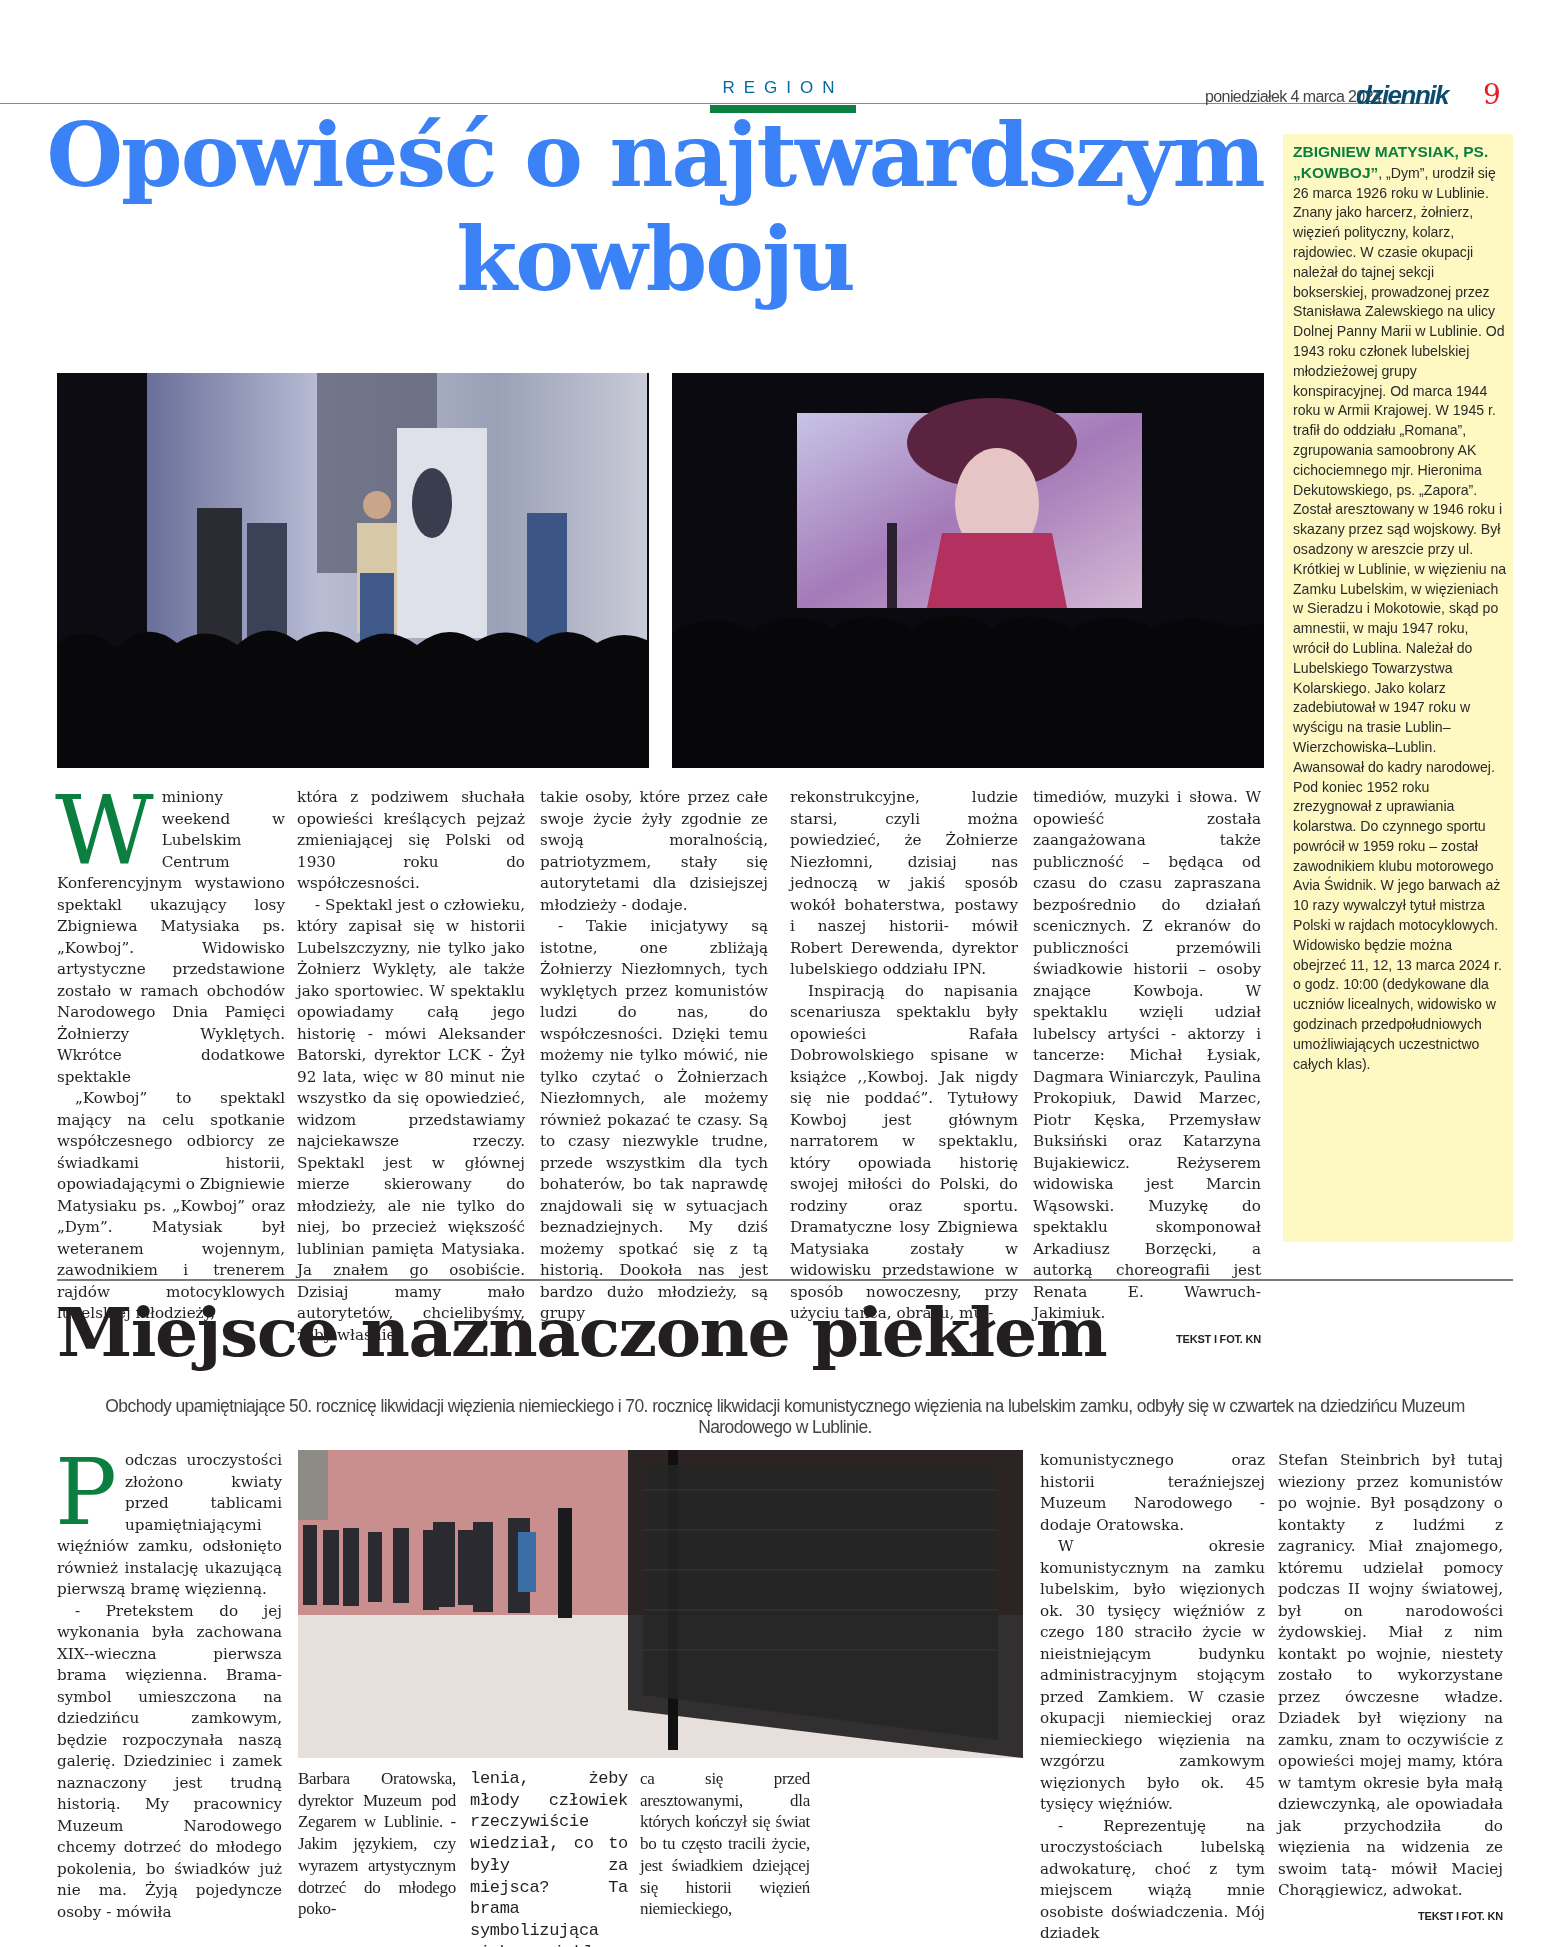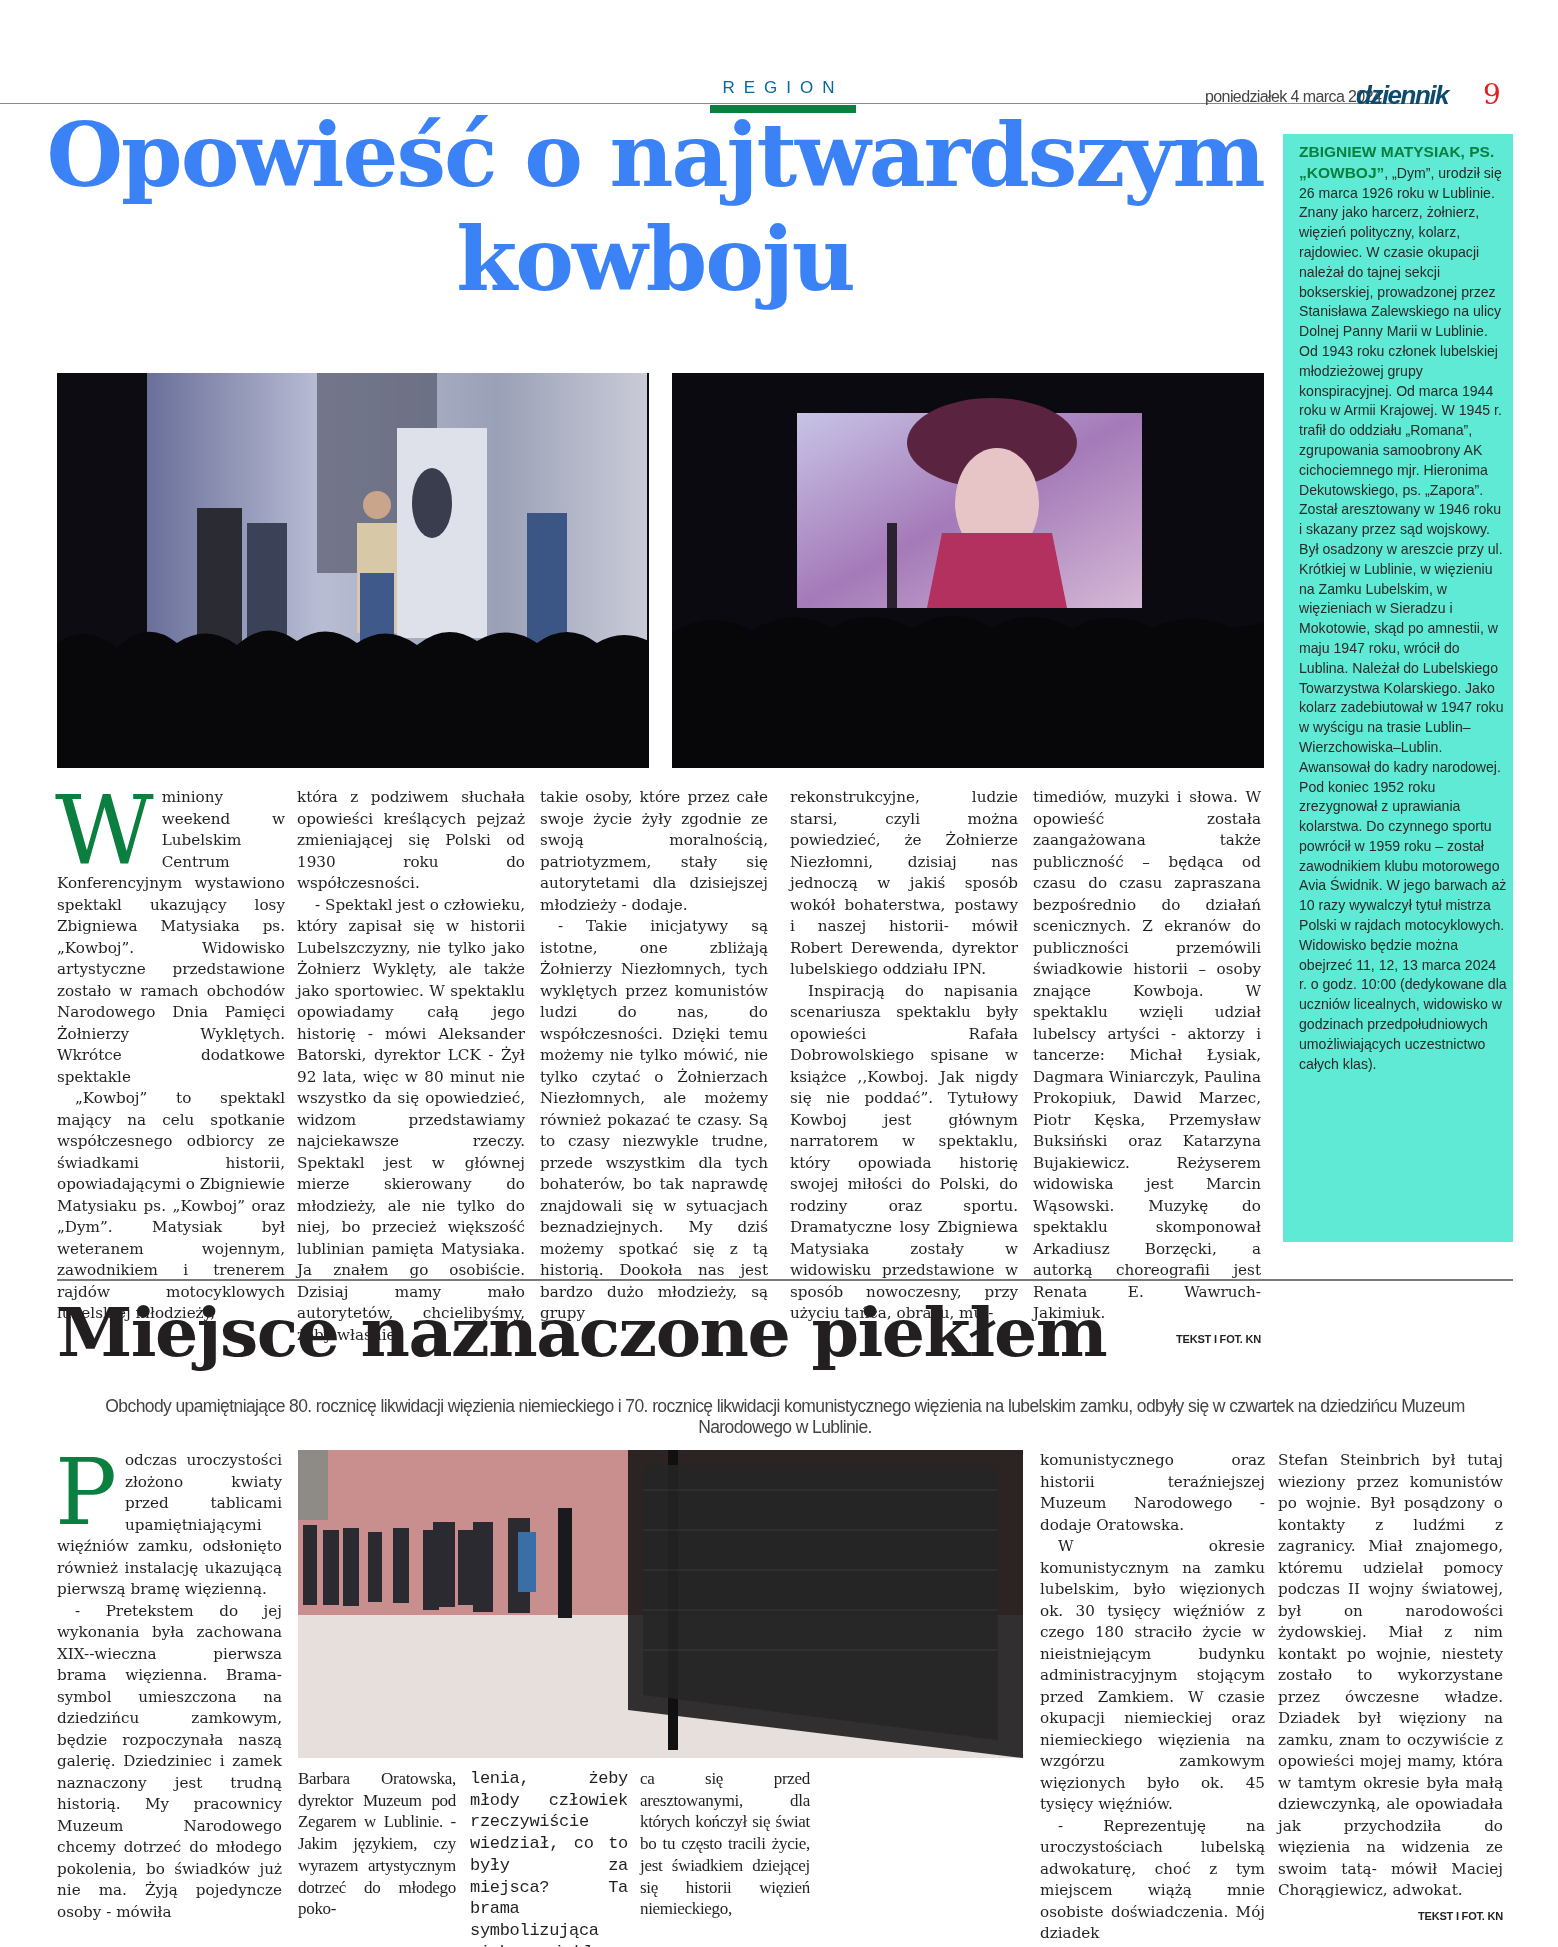--- a/index.html
+++ b/index.html
@@ -32,22 +32,22 @@
   .c2 { left: 297px; top: 787px; width: 228px; }
   .c3 { left: 540px; top: 787px; width: 228px; }
   .c4 { left: 790px; top: 787px; width: 228px; }
   .c5 { left: 1033px; top: 787px; width: 228px; }
   .dropcap { float: left; font-family: "DejaVu Serif", serif; color: #0a7f3f; font-size: 96px; line-height: 80px;
     margin: 4px 8px 0 -2px; font-weight: normal; }
   .credit { font-family: "Liberation Sans", sans-serif; font-weight: bold; font-size: 11px; text-align: right;
     letter-spacing: -0.2px; margin-top: 4px; padding-left: 20px; }
 
   
-  .sidebar { position: absolute; left: 1283px; top: 134px; width: 230px; height: 1108px; background: #5eead4;
-    padding: 8px 6px 0 16px; font-family: "Liberation Sans", sans-serif; font-size: 14.1px; line-height: 19.8px; color: #2a2a2a; }
+  .sidebar { position: absolute; left: 1283px; top: 134px; width: 230px; height: 1108px; background: #fef9c3;
+    padding: 8px 6px 0 10px; font-family: "Liberation Sans", sans-serif; font-size: 14.1px; line-height: 19.8px; color: #2a2a2a; }
   .sidebar .name { color: #0a7f3f; font-weight: bold; font-size: 15.5px; }
 
   .divider { position: absolute; left: 57px; top: 1279px; width: 1456px; height: 2px; background: #7a7a7a; }
 
   
   .headline2 { position: absolute; left: 57px; top: 1284px; width: 1456px; text-align: left;
     font-family: "DejaVu Serif", serif; font-weight: bold; font-size: 68px; line-height: 96px; letter-spacing: -1.5px; color: #231f20; }
   .lead2 { position: absolute; left: 70px; top: 1396px; width: 1430px; text-align: center;
     font-family: "Liberation Sans", sans-serif; font-size: 17.5px; line-height: 21px; color: #444; letter-spacing: -0.6px; }
   .photo3 { position: absolute; left: 298px; top: 1450px; width: 725px; height: 308px; overflow: hidden; background: #d9cbc4; }
@@ -141,21 +141,21 @@
   <div class="credit">TEKST I FOT. KN</div>
 </div>
 
 <aside class="sidebar">
   <span class="name">ZBIGNIEW MATYSIAK, PS. „KOWBOJ”</span><span>, „Dym”, urodził się 26 marca 1926 roku w Lublinie. Znany jako harcerz, żołnierz, więzień polityczny, kolarz, rajdowiec. W czasie okupacji należał do tajnej sekcji bokserskiej, prowadzonej przez Stanisława Zalewskiego na ulicy Dolnej Panny Marii w Lublinie. Od 1943 roku członek lubelskiej młodzieżowej grupy konspiracyjnej. Od marca 1944 roku w Armii Krajowej. W 1945 r. trafił do oddziału „Romana”, zgrupowania samoobrony AK cichociemnego mjr. Hieronima Dekutowskiego, ps. „Zapora”. Został aresztowany w 1946 roku i skazany przez sąd wojskowy. Był osadzony w areszcie przy ul. Krótkiej w Lublinie, w więzieniu na Zamku Lubelskim, w więzieniach w Sieradzu i Mokotowie, skąd po amnestii, w maju 1947 roku, wrócił do Lublina. Należał do Lubelskiego Towarzystwa Kolarskiego. Jako kolarz zadebiutował w 1947 roku w wyścigu na trasie Lublin–Wierzchowiska–Lublin. Awansował do kadry narodowej. Pod koniec 1952 roku zrezygnował z uprawiania kolarstwa. Do czynnego sportu powrócił w 1959 roku – został zawodnikiem klubu motorowego Avia Świdnik. W jego barwach aż 10 razy wywalczył tytuł mistrza Polski w rajdach motocyklowych. Widowisko będzie można obejrzeć 11, 12, 13 marca 2024 r. o godz. 10:00 (dedykowane dla uczniów licealnych, widowisko w godzinach przedpołudniowych umożliwiających uczestnictwo całych klas).</span>
 </aside>
 
 <div class="divider"></div>
 
 <h1 class="headline2">Miejsce naznaczone piekłem</h1>
-<div class="lead2">Obchody upamiętniające 80. rocznicę likwidacji więzienia niemieckiego i 70. rocznicę likwidacji komunistycznego więzienia na lubelskim zamku, odbyły się w czwartek na dziedzińcu Muzeum Narodowego w Lublinie.</div>
+<div class="lead2">Obchody upamiętniające 50. rocznicę likwidacji więzienia niemieckiego i 70. rocznicę likwidacji komunistycznego więzienia na lubelskim zamku, odbyły się w czwartek na dziedzińcu Muzeum Narodowego w Lublinie.</div>
 
 <div class="photo3">
   <svg width="725" height="308" viewBox="0 0 725 308">
     <rect width="725" height="308" fill="#d8c9c3"></rect>
     <rect x="0" y="0" width="725" height="165" fill="#c98f8f"></rect>
     <rect x="0" y="0" width="30" height="70" fill="#8e8a86"></rect>
     <rect x="0" y="165" width="725" height="143" fill="#e6dfdc"></rect>
     <g fill="#2a2a30">
       <rect x="5" y="75" width="14" height="80"></rect>
         <rect x="25" y="80" width="16" height="75"></rect>

